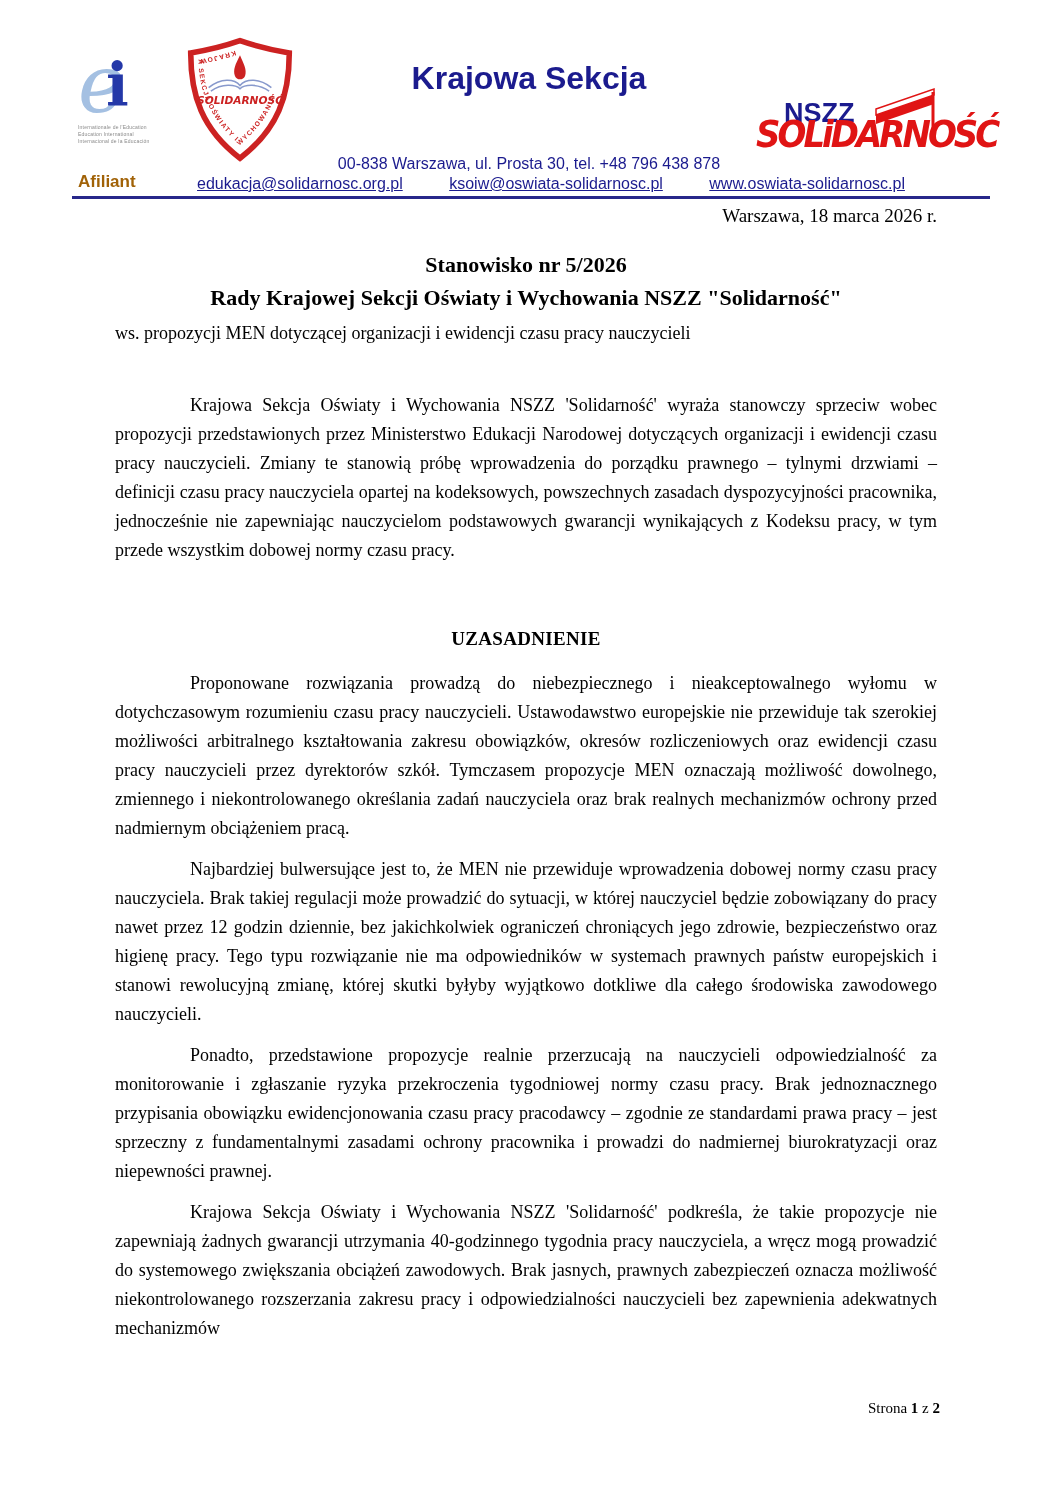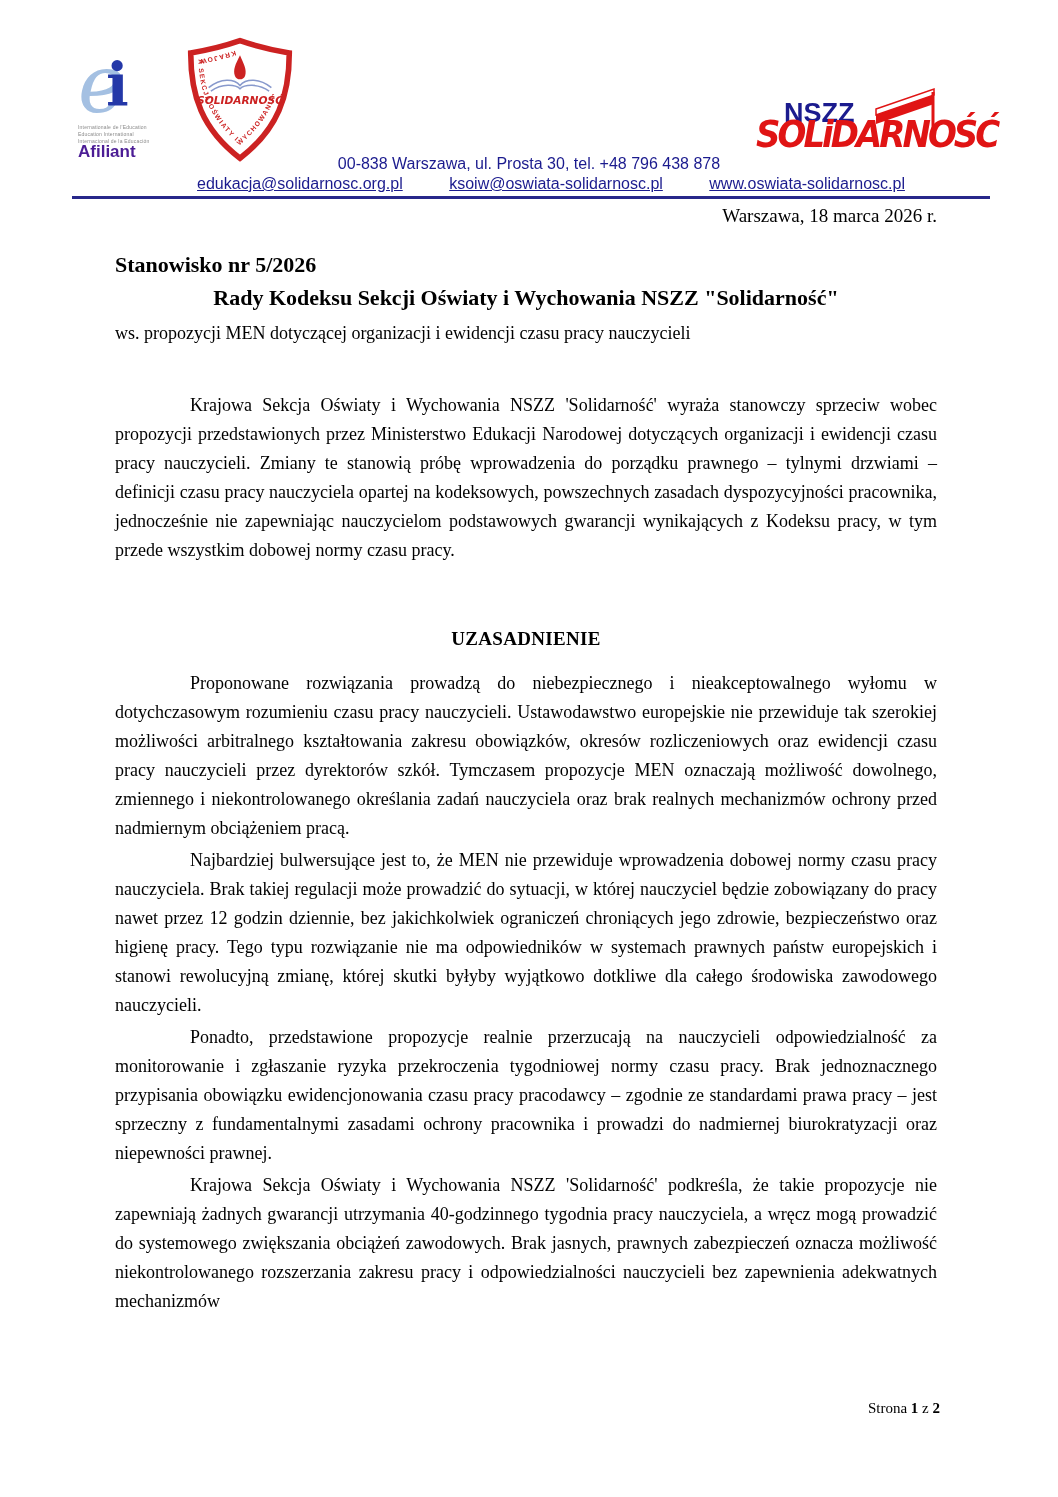--- a/index.html
+++ b/index.html
@@ -10,23 +10,23 @@
     font-family: "Liberation Serif", serif;
     color: #000;
     overflow: hidden;
   }
   
   .header { position: relative; height: 199px; }
   .ei-logo { position: absolute; left: 76px; top: 46px; width: 92px; }
   .ei-caption { position: absolute; left: 78px; top: 124px; width: 92px;
     font-family: "Liberation Sans", sans-serif; font-size: 5px; line-height: 7px;
     color: #8a8a8a; letter-spacing: .2px; }
-  .afiliant { position: absolute; left: 78px; top: 142px;
+  .afiliant { position: absolute; left: 78px; top: 172px;
     font-family: "Liberation Sans", sans-serif; font-weight: bold;
-    font-size: 17px; color: #4c1d95; }
+    font-size: 17px; color: #a16207; }
   .shield { position: absolute; left: 184px; top: 36px; }
   .org-title { position: absolute; left: 0; right: 0; top: 58px; text-align: center;
     font-family: "Liberation Sans", sans-serif; font-weight: bold;
     font-size: 32px; line-height: 40px; color: #1b1b8e; }
   .nszz-label { position: absolute; left: 784px; top: 62px;
     font-family: "Liberation Sans", sans-serif; font-weight: bold;
     font-size: 27px; color: #1b1b8e; margin-top: 36px; }
   .sol-logo { position: absolute; left: 756px; top: 96px; width: 204px; height: 64px; }
   .sol-text { position: absolute; left: 0; top: 18px; width: 204px;
     font-family: "DejaVu Sans", sans-serif; font-weight: bold; font-style: italic;
@@ -35,29 +35,29 @@
   .sol-flag { position: absolute; left: 118px; top: -10px; }
   .address { position: absolute; left: 0; right: 0; top: 155px; text-align: center;
     font-family: "Liberation Sans", sans-serif; font-size: 16px; color: #1b1b8e; }
   .links-line { position: absolute; left: 0; right: 0; top: 175px; text-align: center;
     font-family: "Liberation Sans", sans-serif; font-size: 16px; color: #1b1b8e; padding-left: 44px; }
   .links-line a { color: #1b1b8e; text-decoration: underline; margin: 0 21px; cursor: pointer; }
   .rule { position: absolute; left: 72px; right: 68px; top: 196px; height: 3px; background: #28288a; }
   
   .content { padding: 0 121px 0 115px; }
   .date-line { margin-top: 6px; text-align: right; font-size: 19px; }
-  .doc-title1 { margin-top: 25px; text-align: left; font-weight: bold; font-size: 22px; }
+  .doc-title1 { margin-top: 25px; text-align: center; font-weight: bold; font-size: 22px; }
   .doc-title2 { margin-top: 7px; text-align: center; font-weight: bold; font-size: 22px; }
   .doc-subtitle { margin-top: 12px; text-align: left; font-size: 18px; }
   .para { margin: 0; font-size: 18px; line-height: 29px;
     text-align: justify; text-indent: 75px; }
   .intro { margin-top: 47px; }
   .section-heading { margin-top: 63px; text-align: center; font-weight: bold;
     font-size: 19px; letter-spacing: .3px; }
-  .uzas { margin-top: 3px; }
+  .uzas { margin-top: 12px; }
   .uzas-first { margin-top: 19px; }
   
   .footer { position: absolute; top: 1400px; right: 118px; font-size: 15px; }
   .footer b { font-weight: bold; }
 </style>
 </head>
 <body>
 
 <div class="page">
 
@@ -83,20 +83,21 @@
         <text font-size="6" fill="#cc2222" font-weight="bold" letter-spacing="1.2" font-family="Liberation Sans, sans-serif">
           <textPath href="#ringPath">KRAJOWA SEKCJA OŚWIATY I WYCHOWANIA</textPath>
         </text>
         <path d="M50 16 C46 24 43.5 29 45.5 34.5 C47 38.5 53 38.5 54.5 34.5 C56.5 29 53 23 50 16 Z" fill="#cc2222"></path>
         <path d="M22 45 C33 36 45 37 50 43 C55 37 67 36 78 45 M24 48 C34 41 46 42 50 46 C54 42 66 41 76 48" stroke="#8899cc" fill="none" stroke-width="1.4"></path>
         <text x="50" y="60" text-anchor="middle" font-size="9.5" fill="#cc2222" font-weight="bold" font-style="italic" font-family="DejaVu Sans, sans-serif">SOLIDARNOŚĆ</text>
       </svg>
     </div>
 
     <div class="org-title">
+      <div>Krajowa Sekcja</div>
     </div>
 
     <div class="nszz-label">NSZZ</div>
     <div class="sol-logo">
       <div class="sol-text">SOLiDARNOŚĆ</div>
       <svg class="sol-flag" width="72" height="44" viewBox="0 0 72 44">
         <polygon points="2,28 60,8 60,18 2,38" fill="#e01414"></polygon>
         <polygon points="2,23 60,3 60,9 2,29" fill="#ffffff" stroke="#e01414" stroke-width="1.5"></polygon>
         <line x1="59" y1="6" x2="59" y2="42" stroke="#e01414" stroke-width="3"></line>
       </svg>
@@ -108,21 +109,21 @@
       <a>ksoiw@oswiata-solidarnosc.pl</a>
       <a>www.oswiata-solidarnosc.pl</a>
     </div>
     <div class="rule"></div>
   </div>
 
   <div class="content">
     <div class="date-line">Warszawa, 18 marca 2026 r.</div>
 
     <div class="doc-title1">Stanowisko nr 5/2026</div>
-    <div class="doc-title2">Rady Kodeksu Sekcji Oświaty i Wychowania NSZZ "Solidarność"</div>
+    <div class="doc-title2">Rady Krajowej Sekcji Oświaty i Wychowania NSZZ "Solidarność"</div>
     <div class="doc-subtitle">ws. propozycji MEN dotyczącej organizacji i ewidencji czasu pracy nauczycieli</div>
 
     <p class="para intro">Krajowa Sekcja Oświaty i Wychowania NSZZ 'Solidarność' wyraża stanowczy sprzeciw wobec propozycji przedstawionych przez Ministerstwo Edukacji Narodowej dotyczących organizacji i ewidencji czasu pracy nauczycieli. Zmiany te stanowią próbę wprowadzenia do porządku prawnego – tylnymi drzwiami – definicji czasu pracy nauczyciela opartej na kodeksowych, powszechnych zasadach dyspozycyjności pracownika, jednocześnie nie zapewniając nauczycielom podstawowych gwarancji wynikających z Kodeksu pracy, w tym przede wszystkim dobowej normy czasu pracy.</p>
 
     <div class="section-heading">UZASADNIENIE</div>
 
     <p class="para uzas uzas-first">Proponowane rozwiązania prowadzą do niebezpiecznego i nieakceptowalnego wyłomu w dotychczasowym rozumieniu czasu pracy nauczycieli. Ustawodawstwo europejskie nie przewiduje tak szerokiej możliwości arbitralnego kształtowania zakresu obowiązków, okresów rozliczeniowych oraz ewidencji czasu pracy nauczycieli przez dyrektorów szkół. Tymczasem propozycje MEN oznaczają możliwość dowolnego, zmiennego i niekontrolowanego określania zadań nauczyciela oraz brak realnych mechanizmów ochrony przed nadmiernym obciążeniem pracą.</p>
     <p class="para uzas">Najbardziej bulwersujące jest to, że MEN nie przewiduje wprowadzenia dobowej normy czasu pracy nauczyciela. Brak takiej regulacji może prowadzić do sytuacji, w której nauczyciel będzie zobowiązany do pracy nawet przez 12 godzin dziennie, bez jakichkolwiek ograniczeń chroniących jego zdrowie, bezpieczeństwo oraz higienę pracy. Tego typu rozwiązanie nie ma odpowiedników w systemach prawnych państw europejskich i stanowi rewolucyjną zmianę, której skutki byłyby wyjątkowo dotkliwe dla całego środowiska zawodowego nauczycieli.</p>
     <p class="para uzas">Ponadto, przedstawione propozycje realnie przerzucają na nauczycieli odpowiedzialność za monitorowanie i zgłaszanie ryzyka przekroczenia tygodniowej normy czasu pracy. Brak jednoznacznego przypisania obowiązku ewidencjonowania czasu pracy pracodawcy – zgodnie ze standardami prawa pracy – jest sprzeczny z fundamentalnymi zasadami ochrony pracownika i prowadzi do nadmiernej biurokratyzacji oraz niepewności prawnej.</p>
     <p class="para uzas">Krajowa Sekcja Oświaty i Wychowania NSZZ 'Solidarność' podkreśla, że takie propozycje nie zapewniają żadnych gwarancji utrzymania 40-godzinnego tygodnia pracy nauczyciela, a wręcz mogą prowadzić do systemowego zwiększania obciążeń zawodowych. Brak jasnych, prawnych zabezpieczeń oznacza możliwość niekontrolowanego rozszerzania zakresu pracy i odpowiedzialności nauczycieli bez zapewnienia adekwatnych mechanizmów</p>

